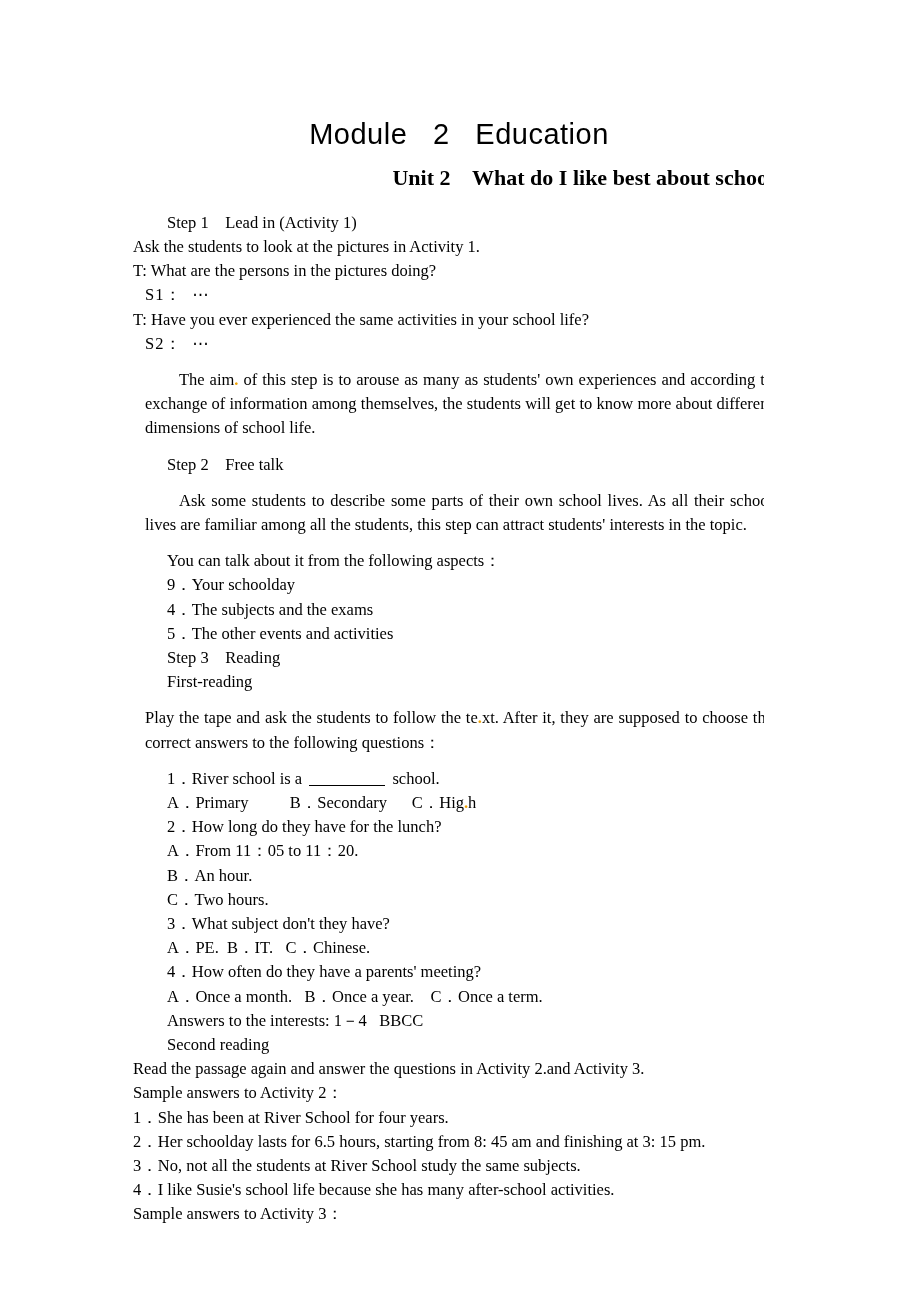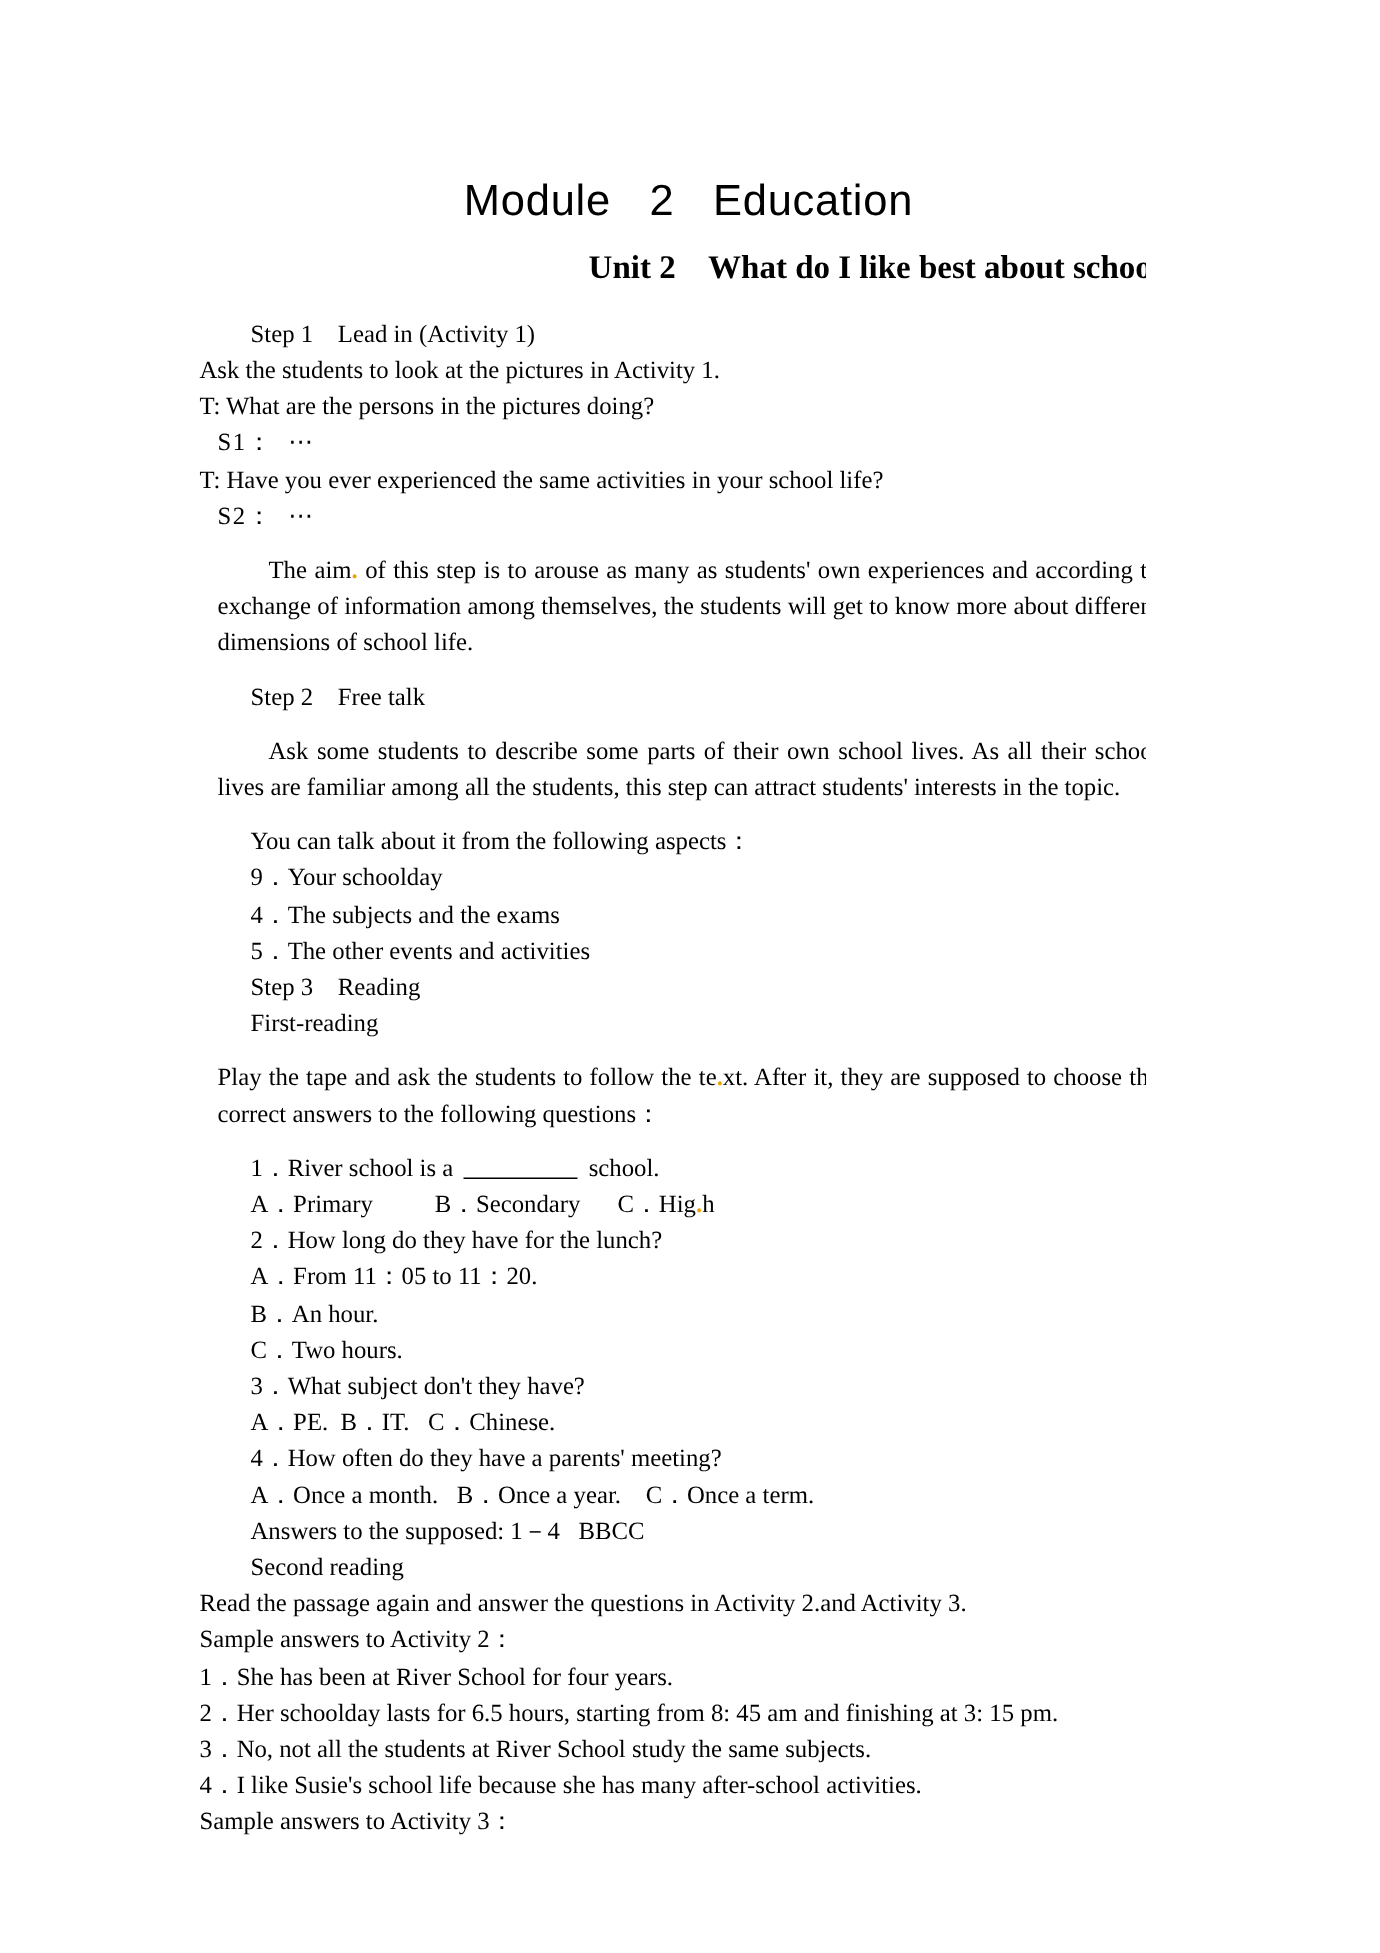--- a/index.html
+++ b/index.html
@@ -154,21 +154,21 @@
       <div class="line indent1">A．From 11：05 to 11：20.</div>
       <div class="line indent1">B．An hour.</div>
       <div class="line indent1">C．Two hours.</div>
 
       <div class="line indent1">3．What subject don't they have?</div>
       <div class="line indent1">A．PE.  B．IT.   C．Chinese.</div>
 
       <div class="line indent1">4．How often do they have a parents' meeting?</div>
       <div class="line indent1">A．Once a month.   B．Once a year.    C．Once a term.</div>
 
-      <div class="line indent1"><span class="bold">Answers to the supposed:</span><span> 1－4   BBCC</span></div>
+      <div class="line indent1"><span class="bold">Answers to the interests:</span><span> 1－4   BBCC</span></div>
 
       <div class="line indent1 bold">Second reading</div>
       <div class="line flush">Read the passage again and answer the questions in Activity 2.and Activity 3.</div>
 
       <div class="line flush bold">Sample answers to Activity 2：</div>
 
       <div class="line flush">1．She has been at River School for four years.</div>
       <div class="line flush">2．Her schoolday lasts for 6.5 hours, starting from 8: 45 am and finishing at 3: 15 pm.</div>
       <div class="line flush">3．No, not all the students at River School study the same subjects.</div>
       <div class="line flush">4．I like Susie's school life because she has many after-school activities.</div>

